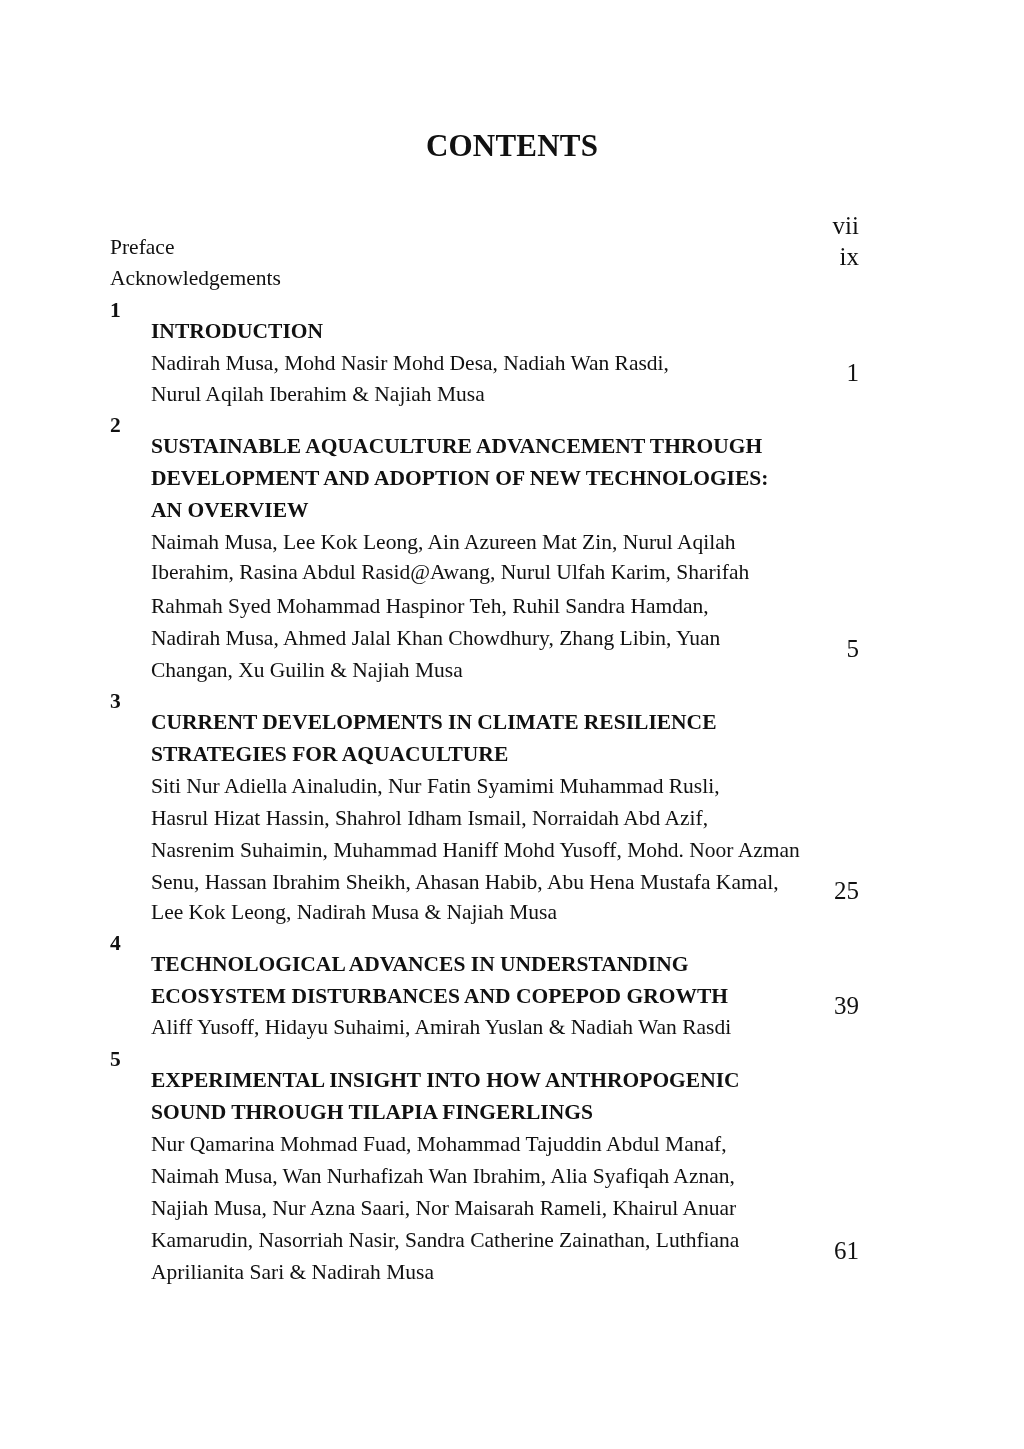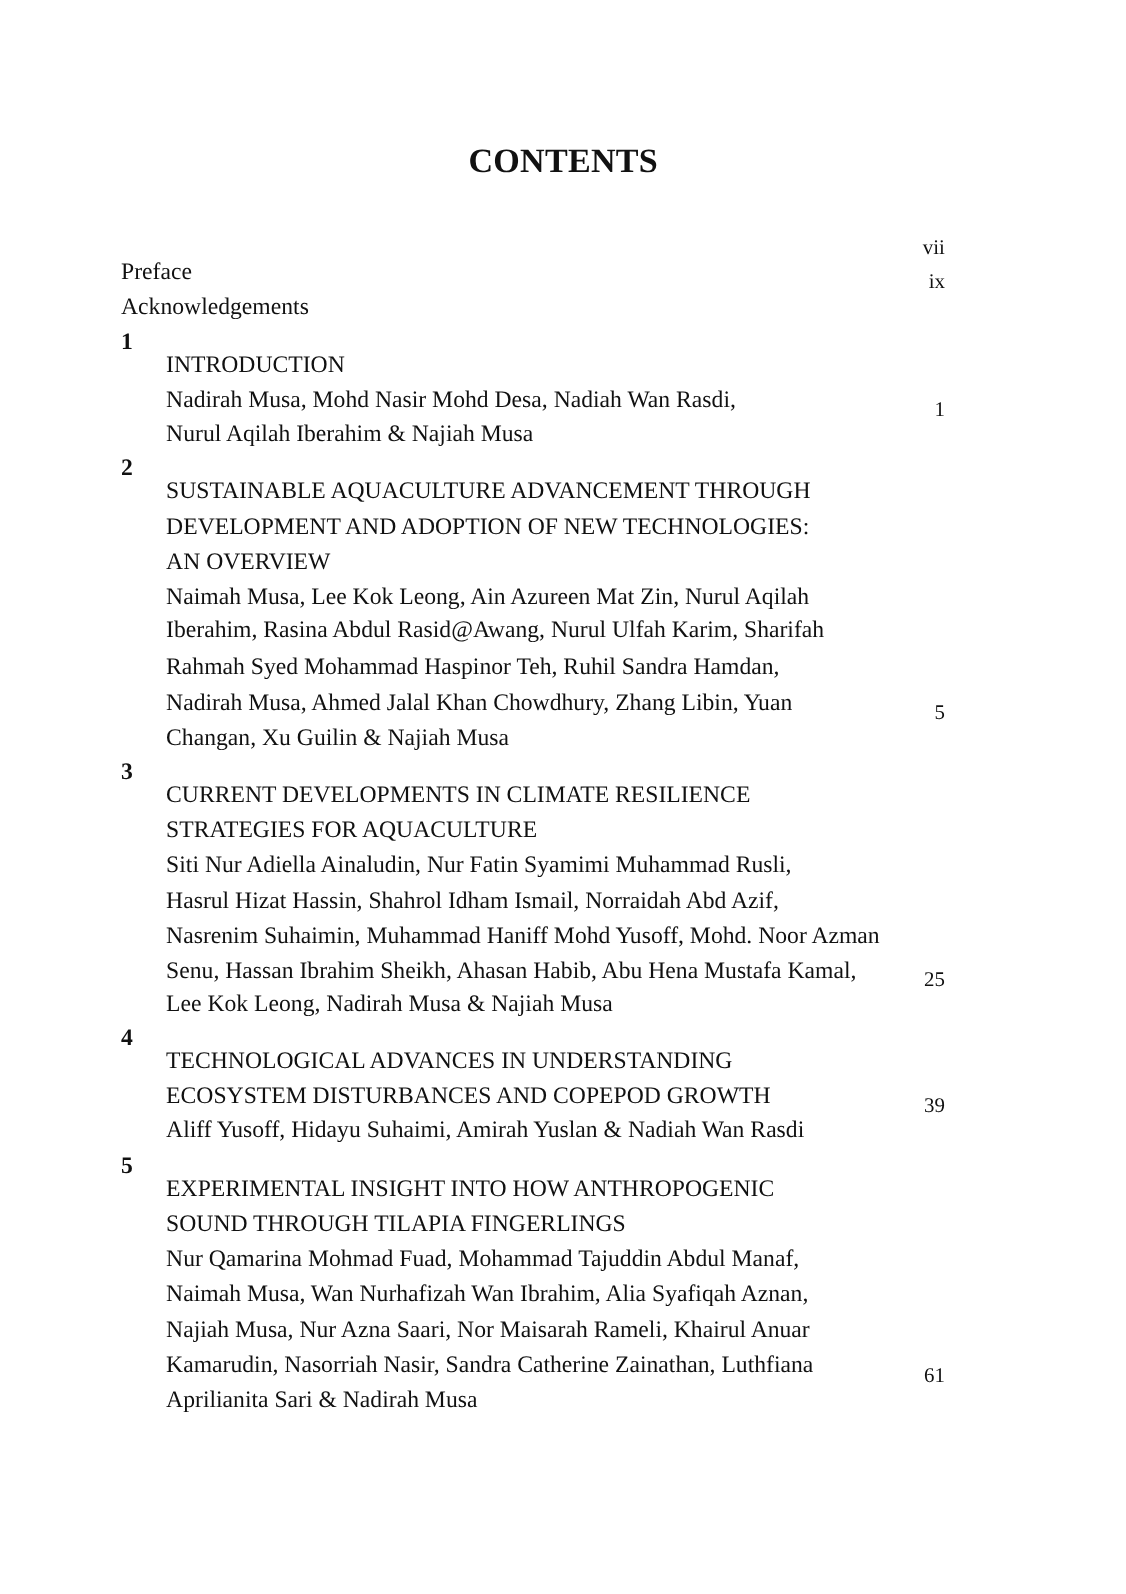--- a/index.html
+++ b/index.html
@@ -8,23 +8,23 @@
     font-family: "Liberation Serif", serif; position: relative; overflow: hidden;
   }
   .title {
     position: absolute; left: 0; width: 1024px; top: 128px; text-align: center;
     font-size: 31px; font-weight: bold; letter-spacing: 0.2px;
   }
   .line {
     position: absolute; font-size: 21.5px; line-height: 32px; white-space: nowrap; margin-top: 21px;
   }
   .front { left: 110px; }
-  .page { position: absolute; right: 165px; font-size: 19px; line-height: 32px; text-align: right; }
+  .page { position: absolute; right: 165px; font-size: 25px; line-height: 32px; text-align: right; }
   .num { position: absolute; left: 110px; font-size: 21.5px; font-weight: bold; line-height: 32px; }
-  .ctitle { left: 151px; font-weight: normal; }
+  .ctitle { left: 151px; font-weight: bold; }
   .auth { left: 151px; }
 </style>
 </head>
 <body>
 
 <div>
   <div class="title">CONTENTS</div>
 
   <div class="line front" style="top:210px">Preface</div>
   <div class="page" style="top:210px">vii</div>

